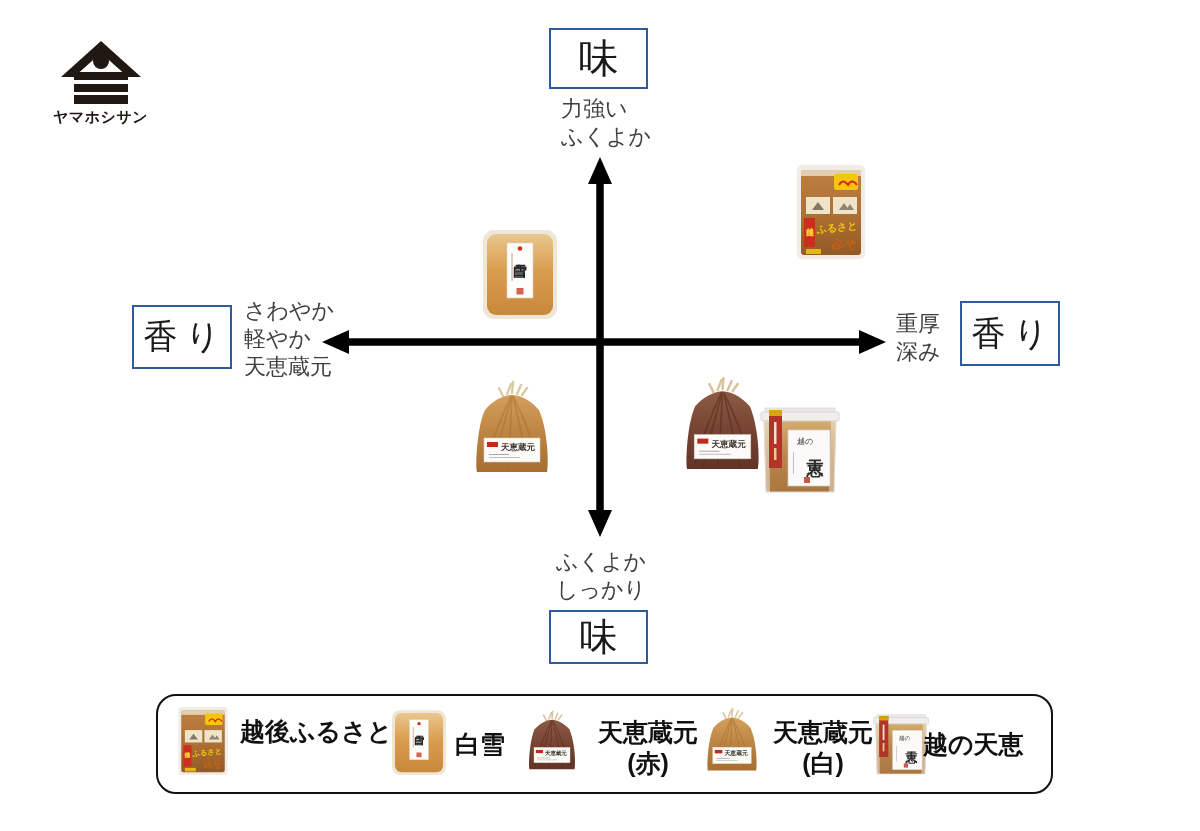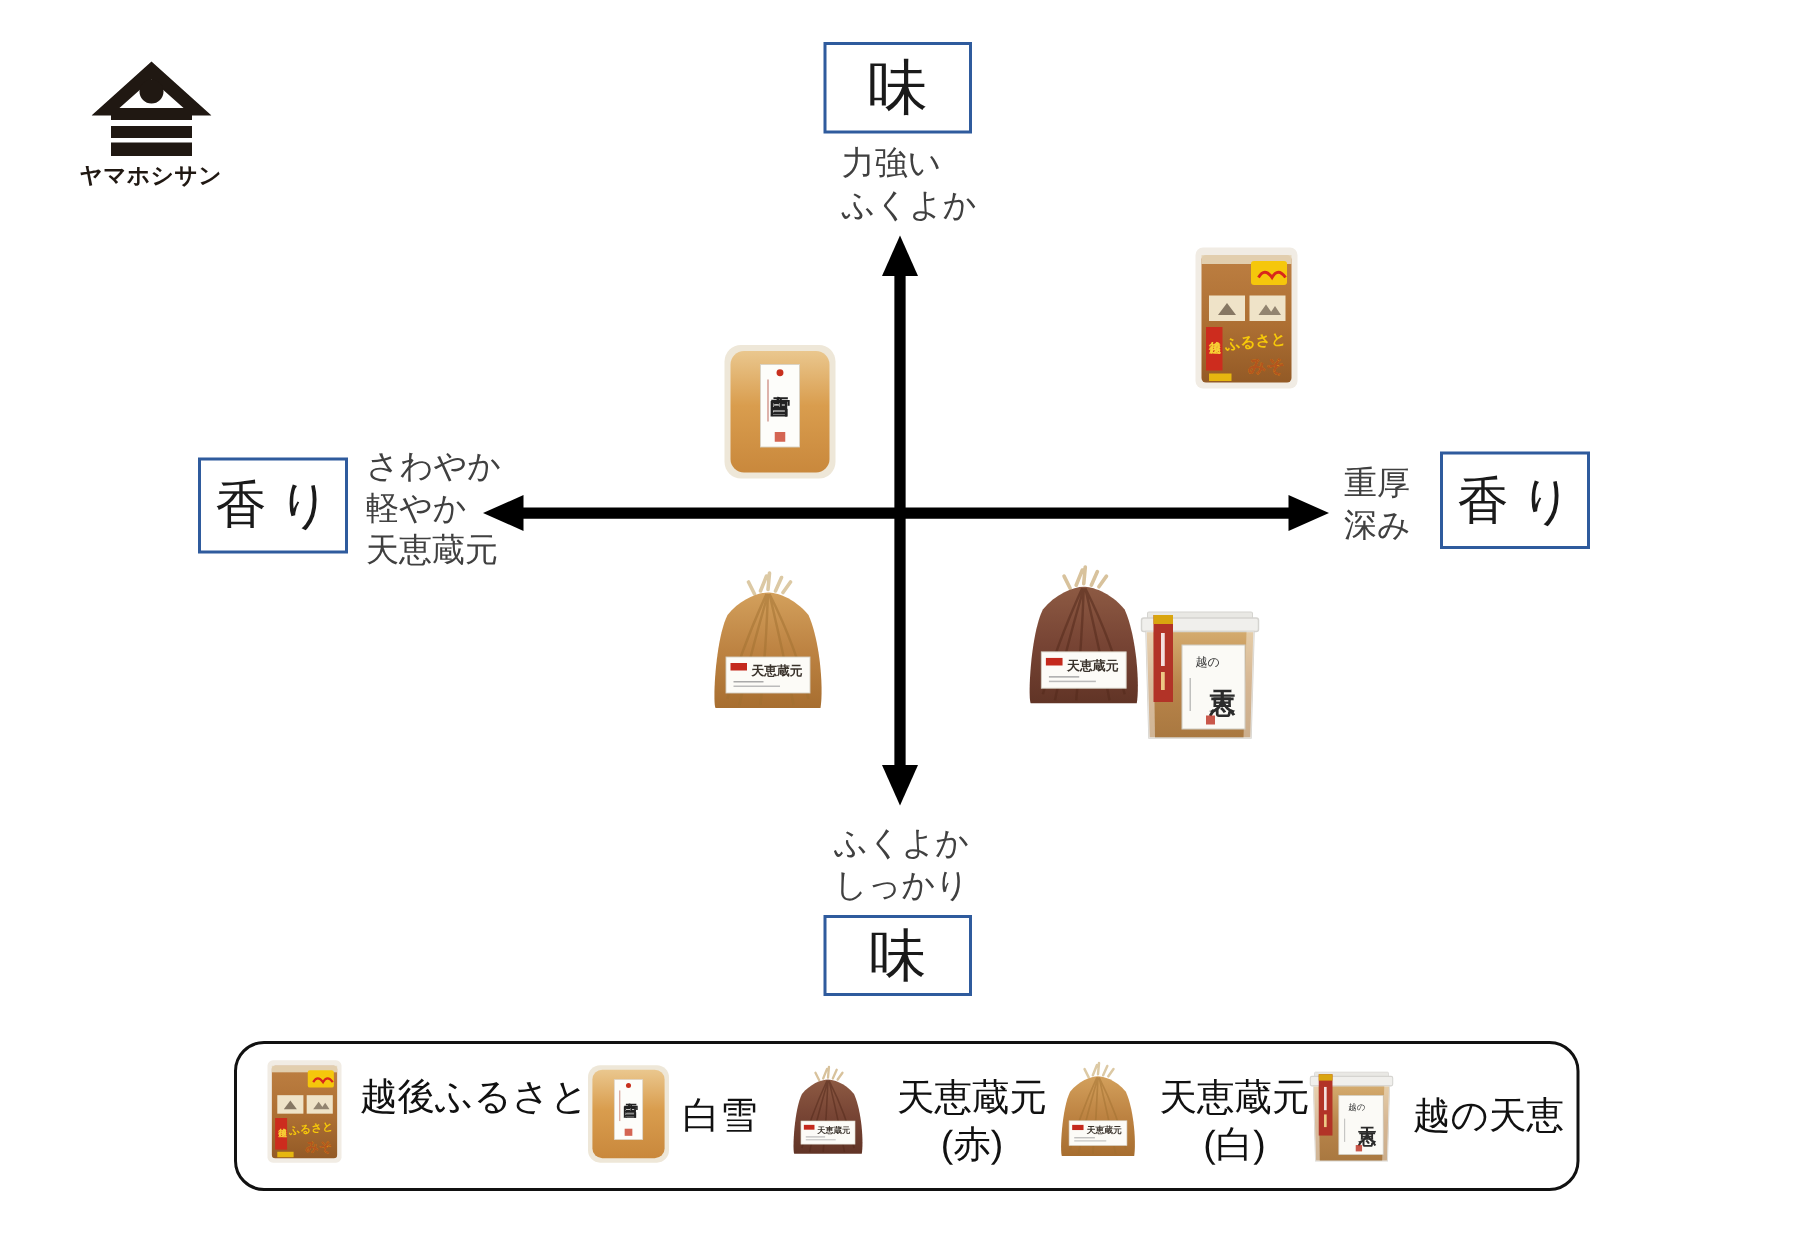--- a/index.html
+++ b/index.html
@@ -21,46 +21,46 @@
   #box-taste-top{left:549px;top:28px;width:99px;height:61px;font-size:40px;}
   #box-taste-bottom{left:549px;top:610px;width:99px;height:54px;font-size:38px;}
   #box-aroma-left{left:132px;top:305px;width:100px;height:64px;font-size:34px;letter-spacing:8px;padding-left:8px;}
   #box-aroma-right{left:960px;top:301px;width:100px;height:65px;font-size:34px;letter-spacing:8px;padding-left:8px;}
   
   .axis-desc{position:absolute;font-size:22px;line-height:28px;color:#404040;white-space:nowrap;}
   .axis-desc span{display:block;}
   #desc-top{left:561px;top:95px;}
   #desc-bottom{left:556px;top:548px;}
   #desc-left{left:244px;top:297px;font-family:Liberation Serif, serif;}
-  #desc-right{left:896px;top:310px;font-family:Liberation Mono, monospace;}
+  #desc-right{left:896px;top:310px;}
   
   .chart-product{position:absolute;}
   #cp-shirayuki{left:479px;top:227px;}
   #cp-echigo{left:794px;top:161px;}
   #cp-kshiro{left:467px;top:380px;}
   #cp-kaka{left:677px;top:376px;}
   #cp-tub{left:756px;top:400px;z-index:2;}
   
   .legend-box{
     position:absolute;left:156px;top:694px;width:897px;height:100px;
     border:2.5px solid #111;border-radius:20px;box-sizing:border-box;
   }
   .legend-photo{position:absolute;}
   #lp-1{left:18px;top:8px;}
   #lp-2{left:231px;top:12px;}
   #lp-3{left:365px;top:14px;}
   #lp-4{left:543px;top:11px;}
   #lp-5{left:712px;top:13px;}
   .legend-label{position:absolute;font-size:25px;line-height:31px;color:#111;white-space:nowrap;}
-  .legend-label span{display:block;}
+  .legend-label span{display:block;font-weight:bold;}
   #ll-1{left:82px;top:20px;}
   #ll-2{left:297px;top:33px;}
   #ll-3{left:438px;top:21px;width:104px;text-align:center;}
   #ll-4{left:613px;top:21px;width:104px;text-align:center;}
-  #ll-5{left:784px;top:33px;}
+  #ll-5{left:765px;top:33px;}
   .hidden-defs{position:absolute;width:0;height:0;overflow:hidden;}
 </style>
 </head>
 <body>
 
 <div class="stage">
 
   <svg class="hidden-defs" aria-hidden="true">
     <defs>
       <linearGradient id="grad-echigo" x1="0" y1="0" x2="0" y2="1">

